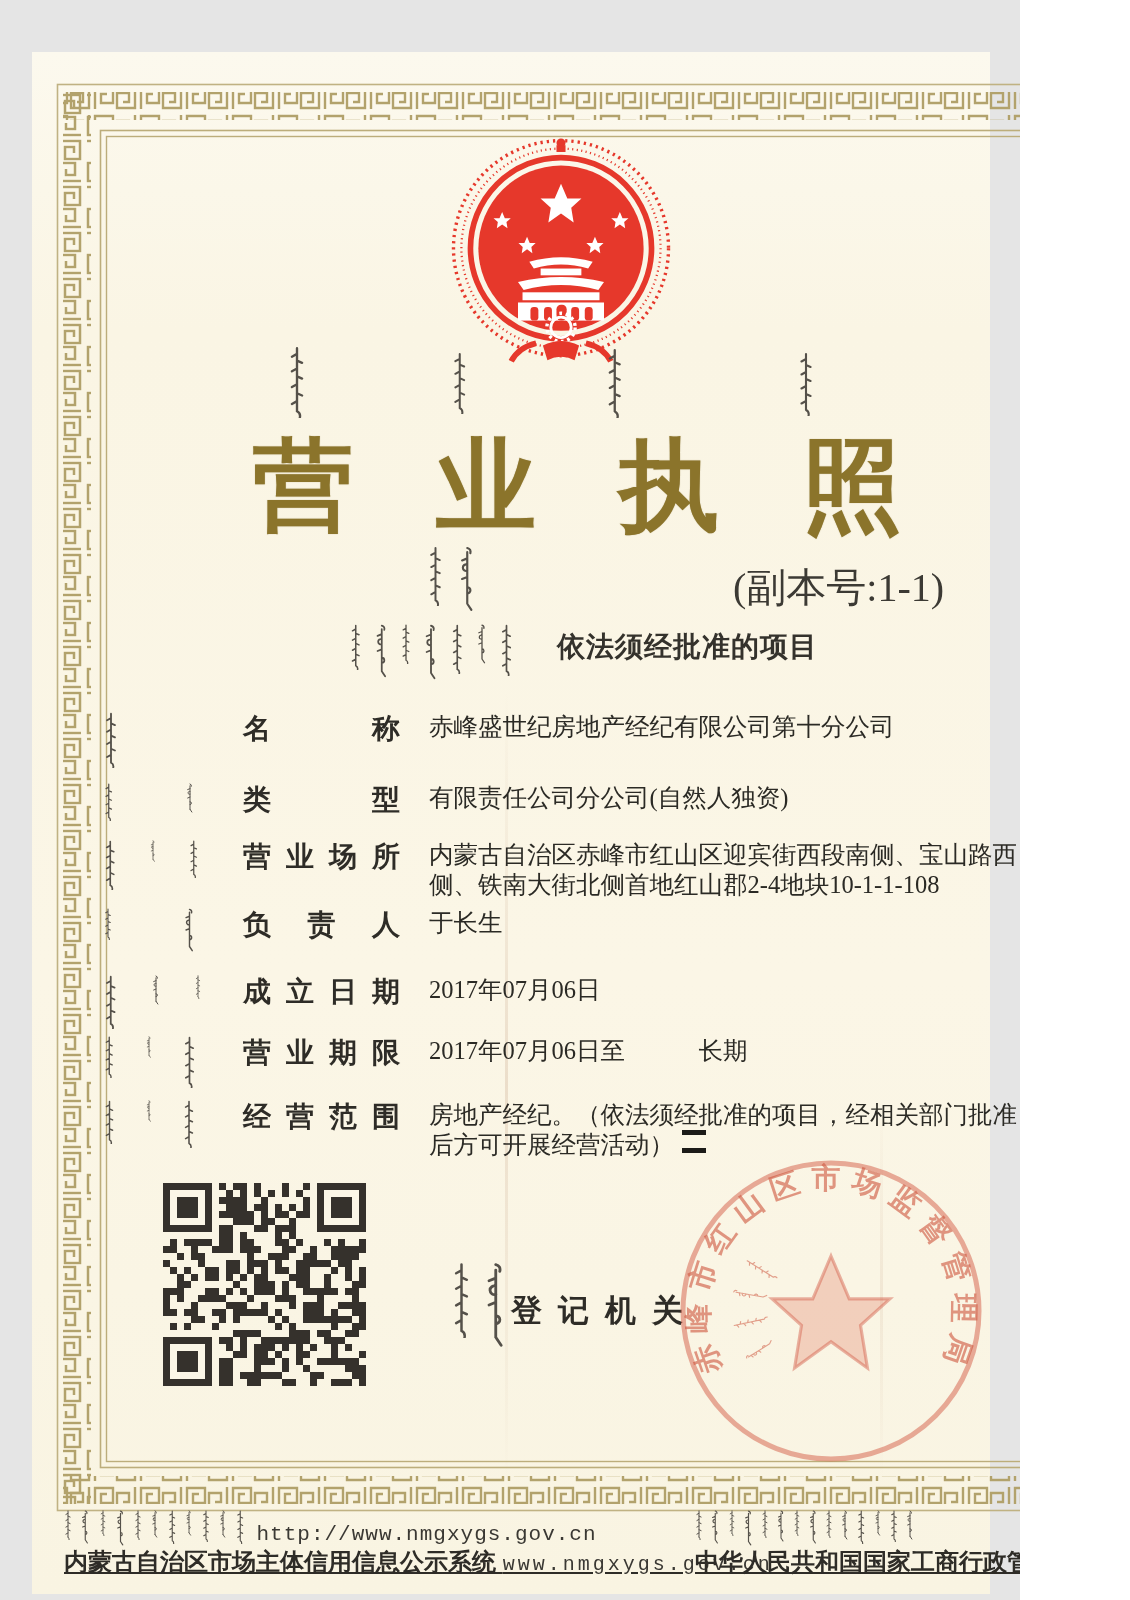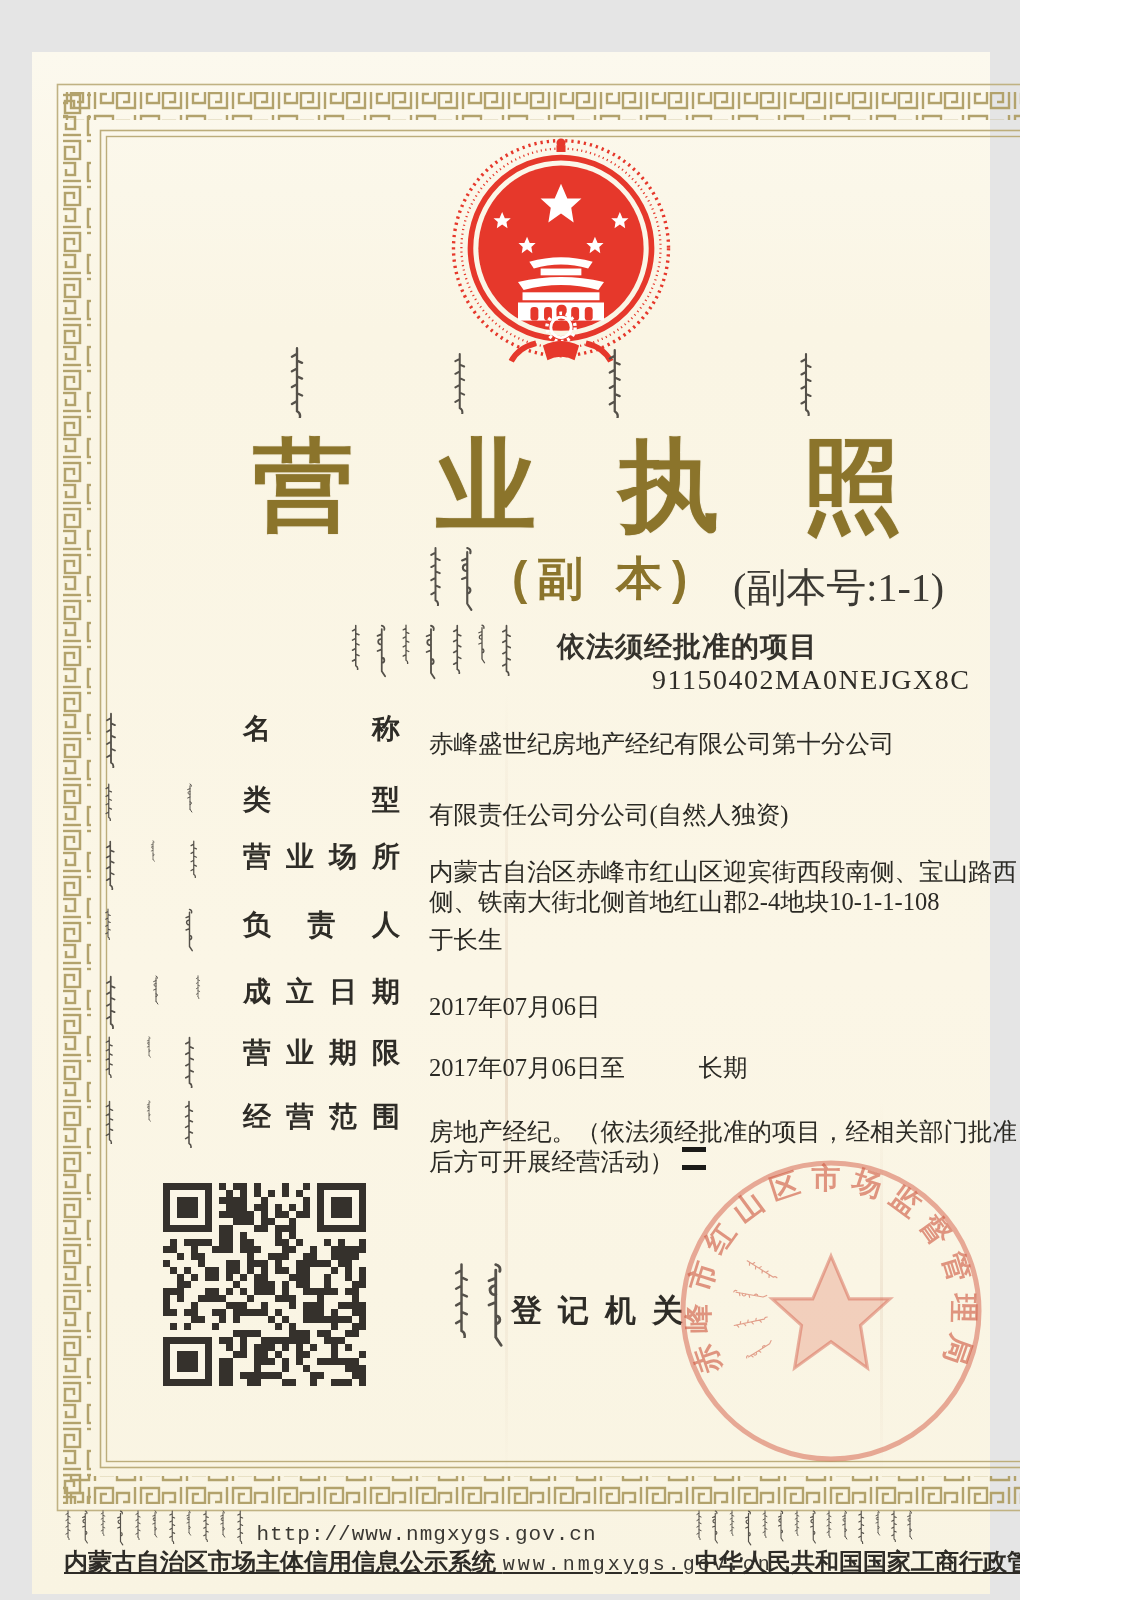--- a/index.html
+++ b/index.html
@@ -18,21 +18,21 @@
   .dup-number{position:absolute;left:733px;top:560px;font-size:40px;color:#3c3a34;white-space:nowrap;}
   .credit-label{position:absolute;left:557px;top:628px;font-family:"Liberation Sans", sans-serif;
          font-weight:700;font-size:28px;color:#34322c;white-space:nowrap;letter-spacing:1px;}
   .credit-code{position:absolute;left:652px;top:664px;font-size:28px;color:#2f2d28;letter-spacing:1.5px;white-space:nowrap;}
   .row{position:absolute;left:0;width:1130px;}
   .row .mgs{position:absolute;left:104px;top:0;display:flex;gap:30px;align-items:flex-start;}
   .field-label{position:absolute;left:243px;top:-2px;width:157px;
          font-family:"Liberation Sans", sans-serif;font-weight:700;font-size:28px;color:#2e2c27;
          text-align:justify;text-align-last:justify;-moz-text-align-last:justify;}
   .field-value{position:absolute;left:429px;top:0;width:612px;
-         font-size:24.5px;line-height:30px;color:#2b2a25;margin-top:17px;}
+         font-size:24.5px;line-height:30px;color:#2b2a25;}
   .mg{color:#55514a;flex:0 0 auto;}
   .mgrow{display:flex;align-items:flex-start;}
   .abs{position:absolute;}
   .reg-label{position:absolute;left:511px;top:1290px;font-family:"Liberation Sans", sans-serif;
          font-weight:700;font-size:31px;letter-spacing:16px;color:#2e2c27;white-space:nowrap;}
   .date-row{position:absolute;left:628px;top:1372px;display:flex;align-items:flex-end;
          font-size:32px;color:#2d2b26;white-space:nowrap;}
   .date-row .sp34{width:34px;}.date-row .sp20{width:20px;}.date-row .sp24{width:24px;}
   .date-row .mnum{font-size:24px;position:relative;top:-8px;}
   .eq-mark{display:inline-block;width:24px;height:13px;margin-left:8px;vertical-align:baseline;
@@ -144,21 +144,20 @@
   <h1 class="title">营业执照</h1>
 
   <div class="abs mgrow" style="left:428px;top:546px;gap:16px">
       <svg viewBox="0 0 16 64" class="mg" width="15" height="60" preserveAspectRatio="xMidYMin meet">
         <use href="#mgA"></use>
       </svg>
       <svg viewBox="0 0 16 64" class="mg" width="16.5" height="66" preserveAspectRatio="xMidYMin meet">
         <use href="#mgB"></use>
       </svg>
     </div>
-  <div class="dup-label">(副 本)</div>
   <div class="dup-number">(副本号:1-1)</div>
 
   <div class="abs mgrow" style="left:350px;top:624px;gap:13px">
       <svg viewBox="0 0 16 64" class="mg" width="11.5" height="46" preserveAspectRatio="xMidYMin meet">
         <use href="#mgA"></use>
       </svg>
       <svg viewBox="0 0 16 64" class="mg" width="13.5" height="54" preserveAspectRatio="xMidYMin meet">
         <use href="#mgB"></use>
       </svg>
       <svg viewBox="0 0 16 64" class="mg" width="10" height="40" preserveAspectRatio="xMidYMin meet">
@@ -171,21 +170,20 @@
         <use href="#mgA"></use>
       </svg>
       <svg viewBox="0 0 16 64" class="mg" width="10" height="40" preserveAspectRatio="xMidYMin meet">
         <use href="#mgB"></use>
       </svg>
       <svg viewBox="0 0 16 64" class="mg" width="13" height="52" preserveAspectRatio="xMidYMin meet">
         <use href="#mgA"></use>
       </svg>
     </div>
   <div class="credit-label">依法须经批准的项目</div>
-  <div class="credit-code">91150402MA0NEJGX8C</div>
 
   <div class="row" style="top:712px">
     <div class="mgs mgrow">
         <svg viewBox="0 0 16 64" class="mg" width="14" height="56" preserveAspectRatio="xMidYMin meet">
           <use href="#mgA"></use>
         </svg>
       </div>
     <div class="field-label">名称</div>
     <div class="field-value">赤峰盛世纪房地产经纪有限公司第十分公司</div>
   </div>

